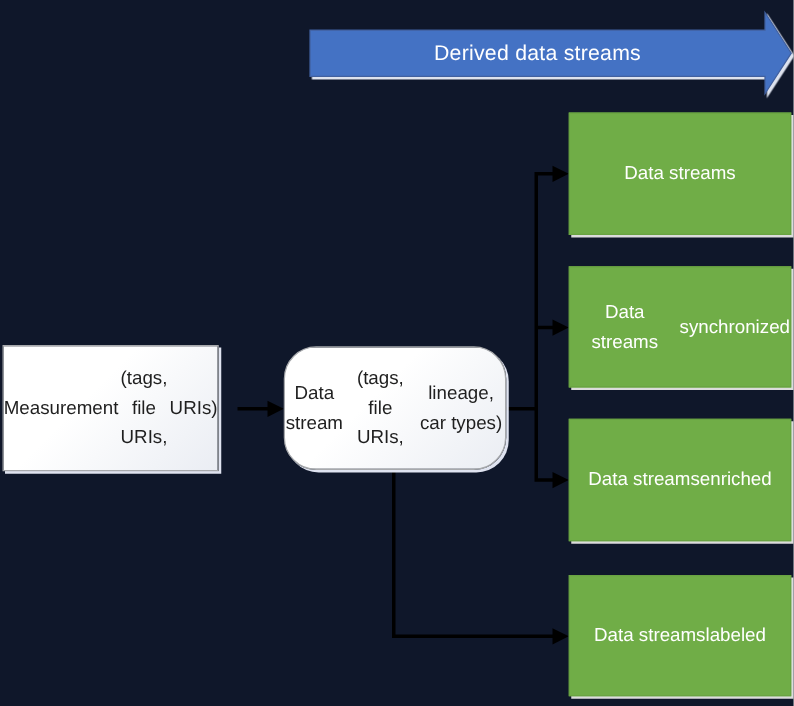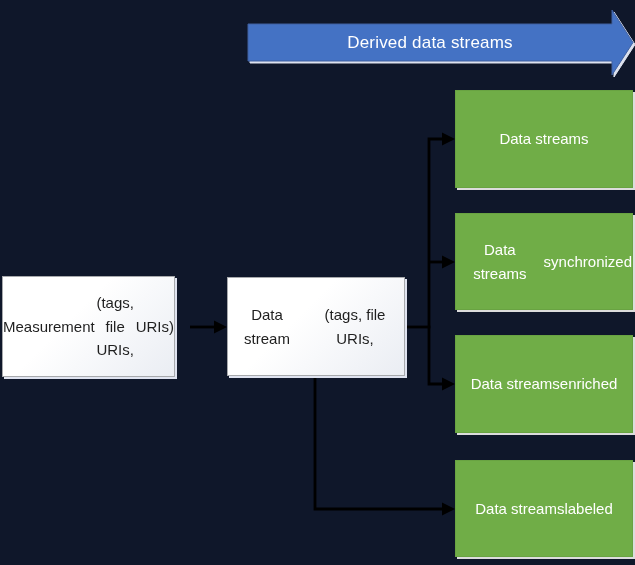--- a/index.html
+++ b/index.html
@@ -55,21 +55,21 @@
     color: #1f1f1f;
     box-shadow: 2px 2px 0 #dfe3f0;
   }
   .node.green {
     background: #70AD47;
     border: 1px solid #69a342;
     color: #ffffff;
     box-shadow: 2px 2px 0 #dcdcdc;
   }
   #measurement-box { left: 2px;   top: 276px; width: 173px; height: 101px; }
-  #data-stream-box { left: 227px; top: 277px; width: 178px; height: 99px;  }
+  #data-stream-box { left: 227px; top: 277px; width: 178px; height: 99px; border-radius: 26px;  }
   #derived-box-0   { left: 455px; top: 90px;  width: 178px; height: 98px;  }
   #derived-box-1   { left: 455px; top: 213px; width: 178px; height: 97px;  }
   #derived-box-2   { left: 455px; top: 335px; width: 178px; height: 98px;  }
   #derived-box-3   { left: 455px; top: 460px; width: 178px; height: 97px;  }
 </style>
 </head>
 <body>
 
 <div class="canvas">
 
@@ -98,20 +98,21 @@
 
   <div class="node gray" id="measurement-box">
     <span>Measurement</span>
     <span>(tags, file URIs,</span>
     <span>URIs)</span>
   </div>
 
   <div class="node gray" id="data-stream-box">
     <span>Data stream</span>
     <span>(tags, file URIs,</span>
+    <span>lineage, car types)</span>
   </div>
 
   <div class="node green" id="derived-box-0">
     <span>Data streams</span>
   </div>
 
   <div class="node green" id="derived-box-1">
     <span>Data streams</span>
     <span>synchronized</span>
   </div>

